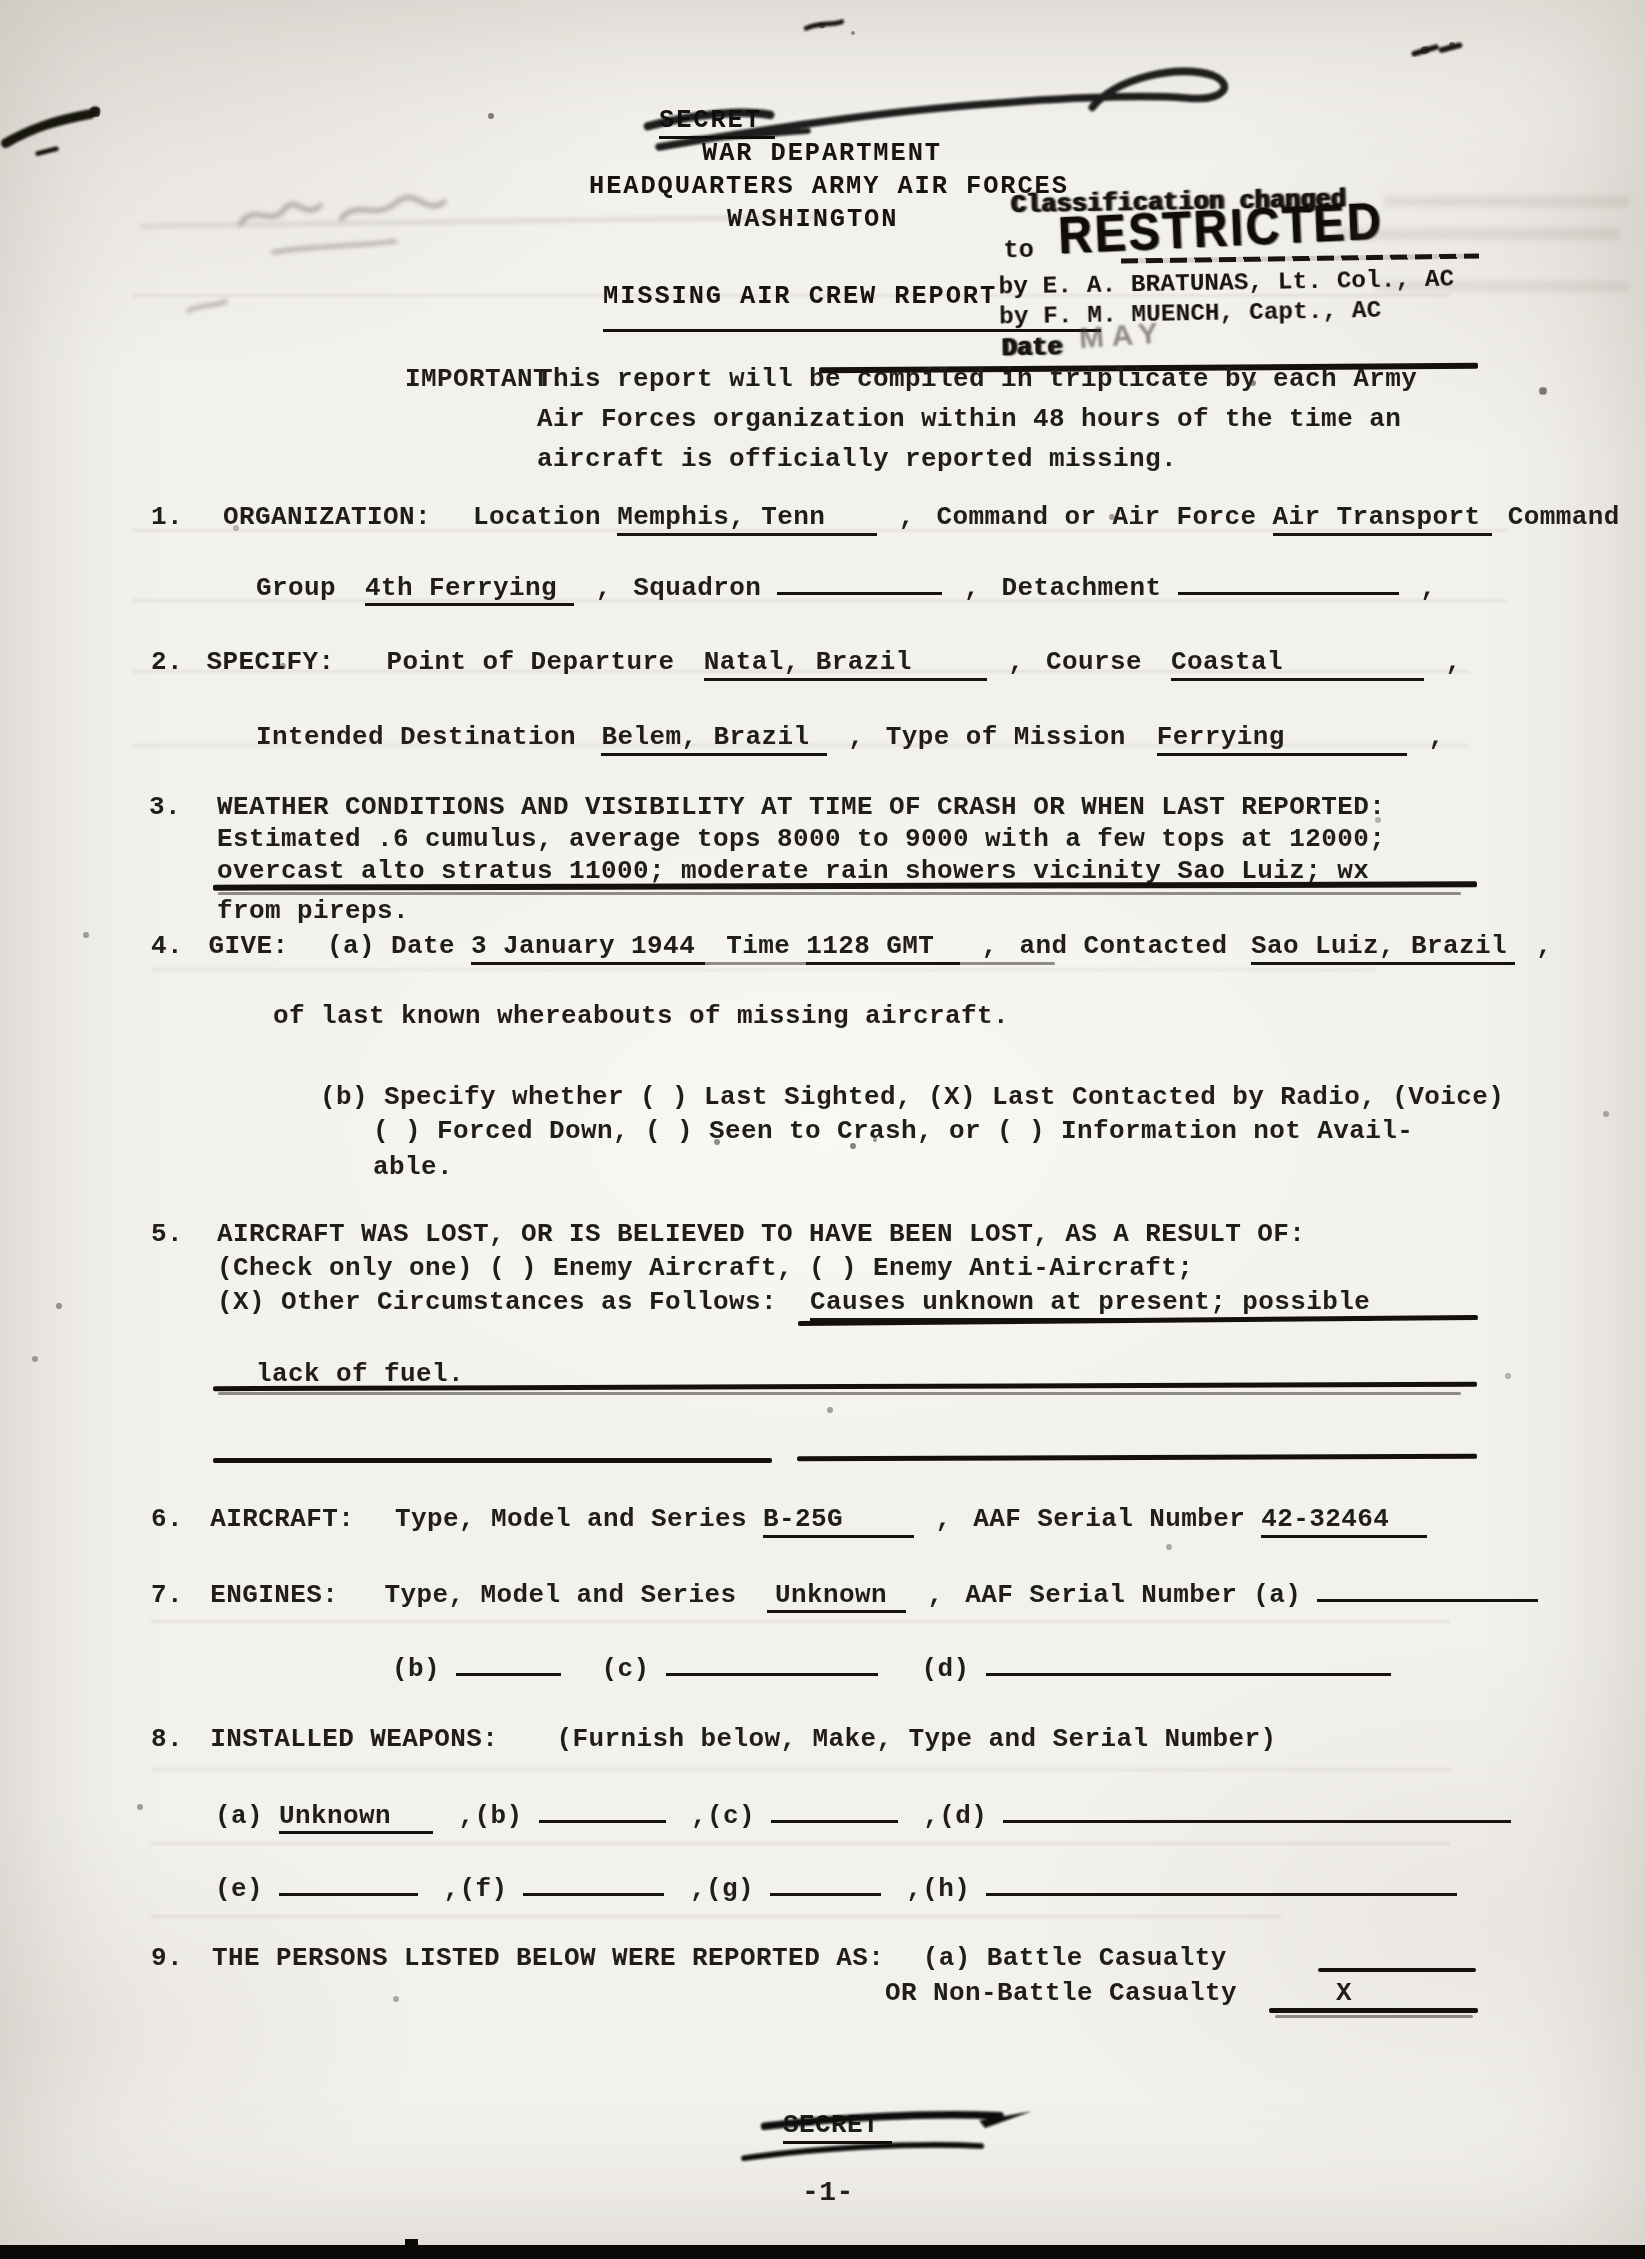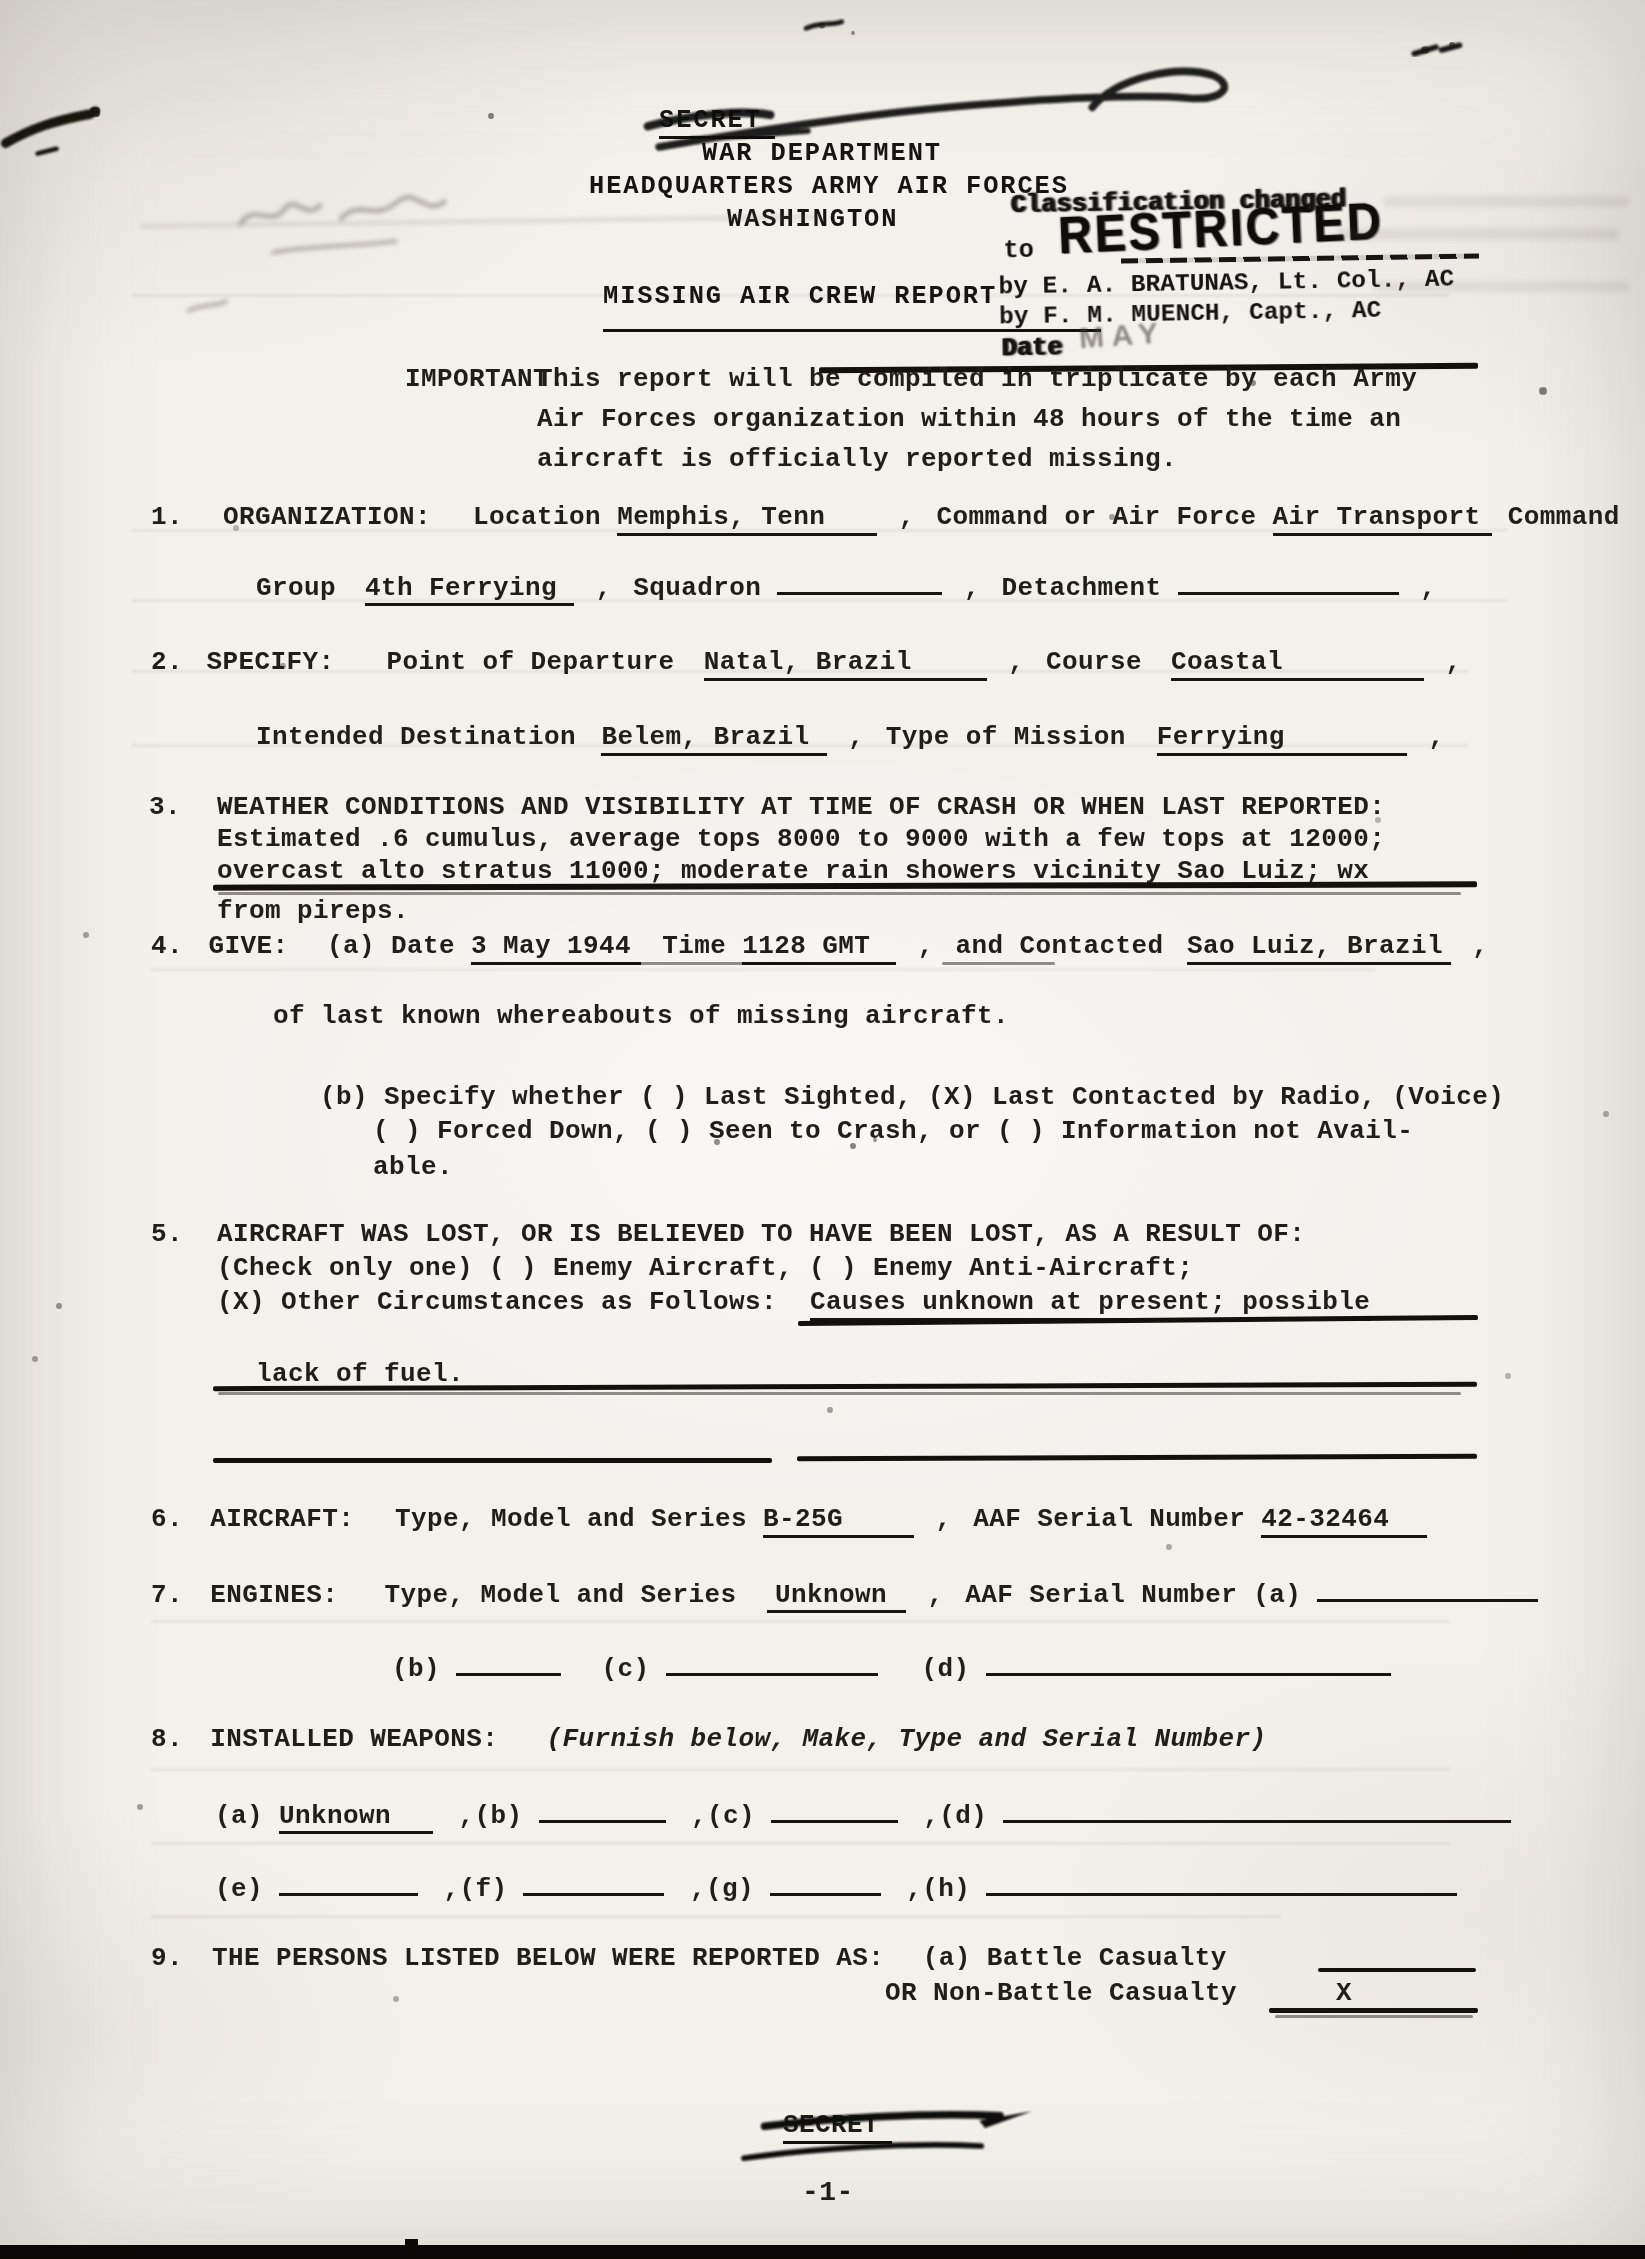--- a/index.html
+++ b/index.html
@@ -171,21 +171,21 @@
   <div class="rule" style="left:213px;top:883px;width:1264px;height:5.6px;transform:rotate(-.15deg);"></div>
   <div class="rule faint" style="left:218px;top:892px;width:1243px;height:2.8px;"></div>
   <div class="line" style="left:217px;top:895px;">
     <span>from pireps.</span>
   </div>
 
   <div class="line" style="left:151px;top:930px;">
     <span>4.</span>
     <span style="margin-left:9.4px;">GIVE:</span>
     <span style="margin-left:22.6px;">(a) Date</span>
-    <span class="u" style="padding-right:9.4px;">3 May 1944</span>
+    <span class="u" style="padding-right:9.4px;">3 January 1944</span>
     <span style="margin-left:5.6px;">Time</span>
     <span class="u" style="padding-right:26px;">1128 GMT</span>
     <span class="sep">,</span>
     <span>and Contacted</span>
     <span class="u" style="margin-left:7.5px;padding-right:7.5px;">Sao Luiz, Brazil</span>
     <span class="sep">,</span>
   </div>
   <div class="rule faint" style="left:527px;top:962px;width:282px;height:2.8px;"></div>
   <div class="rule faint" style="left:942px;top:962px;width:113px;height:2.8px;"></div>
   <div class="line" style="left:273px;top:1000px;">
@@ -248,21 +248,21 @@
     <span class="blank" style="width:105px;"></span>
     <span style="margin-left:24.5px;">(c)</span>
     <span class="blank" style="width:212px;"></span>
     <span style="margin-left:28px;">(d)</span>
     <span class="blank" style="width:405px;"></span>
   </div>
 
   <div class="line" style="left:151px;top:1723px;">
     <span>8.</span>
     <span style="margin-left:11.3px;">INSTALLED WEAPONS:</span>
-    <span style="margin-left:32px;font-style:italic;">(Furnish below, Make, Type and Serial Number)</span>
+    <span style="margin-left:42px;">(Furnish below, Make, Type and Serial Number)</span>
   </div>
   <div class="line" style="left:215px;top:1797px;">
     <span>(a)</span>
     <span class="u" style="padding-right:42px;">Unknown</span>
     <span style="margin-left:9.4px;">,(b)</span>
     <span class="blank" style="width:127px;"></span>
     <span style="margin-left:9.4px;">,(c)</span>
     <span class="blank" style="width:127px;"></span>
     <span style="margin-left:9.4px;">,(d)</span>
     <span class="blank" style="width:508px;"></span>

